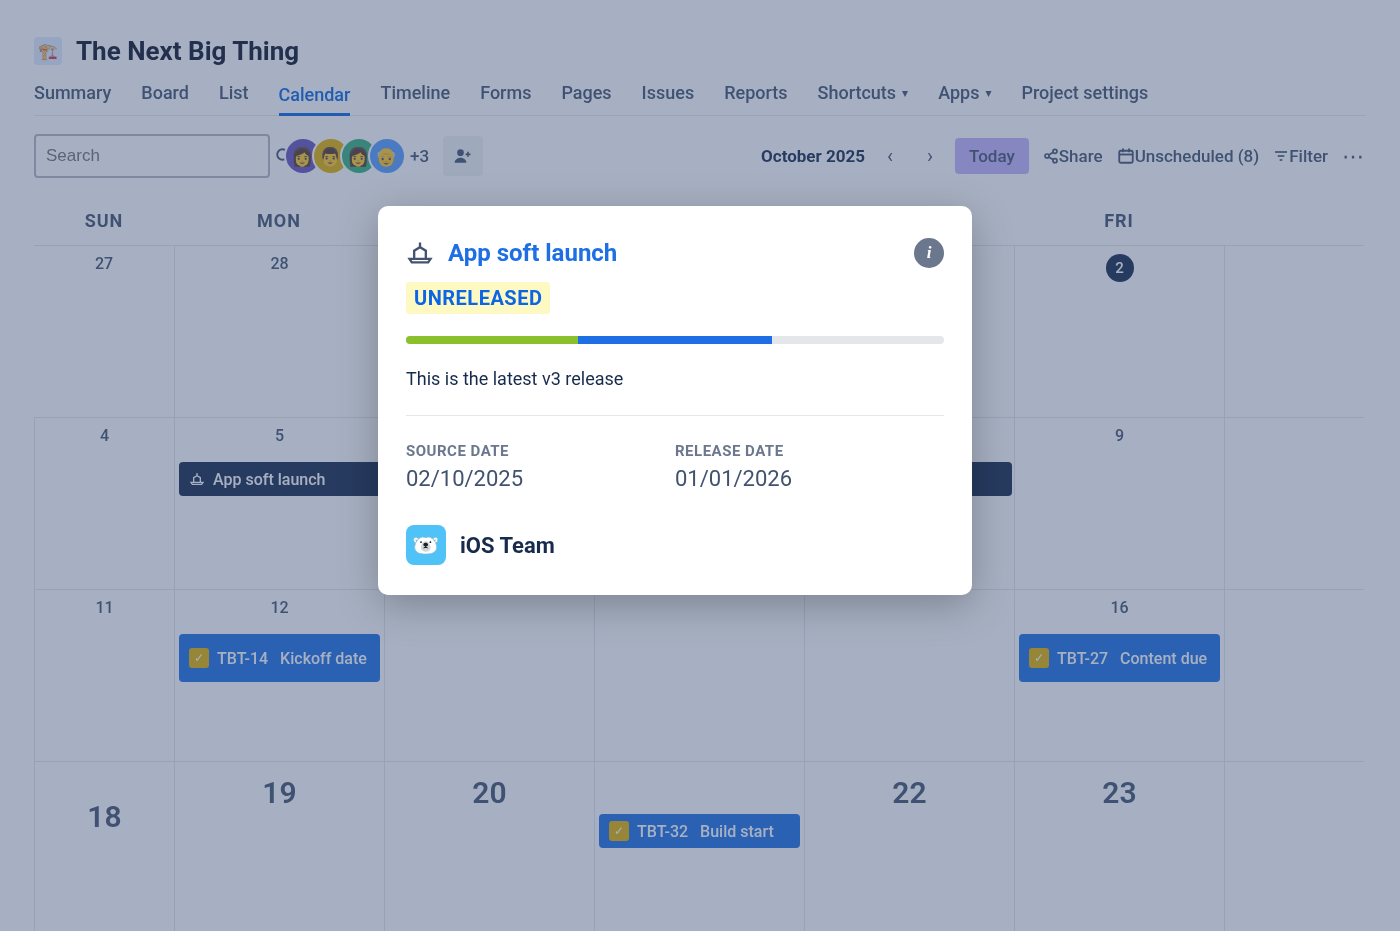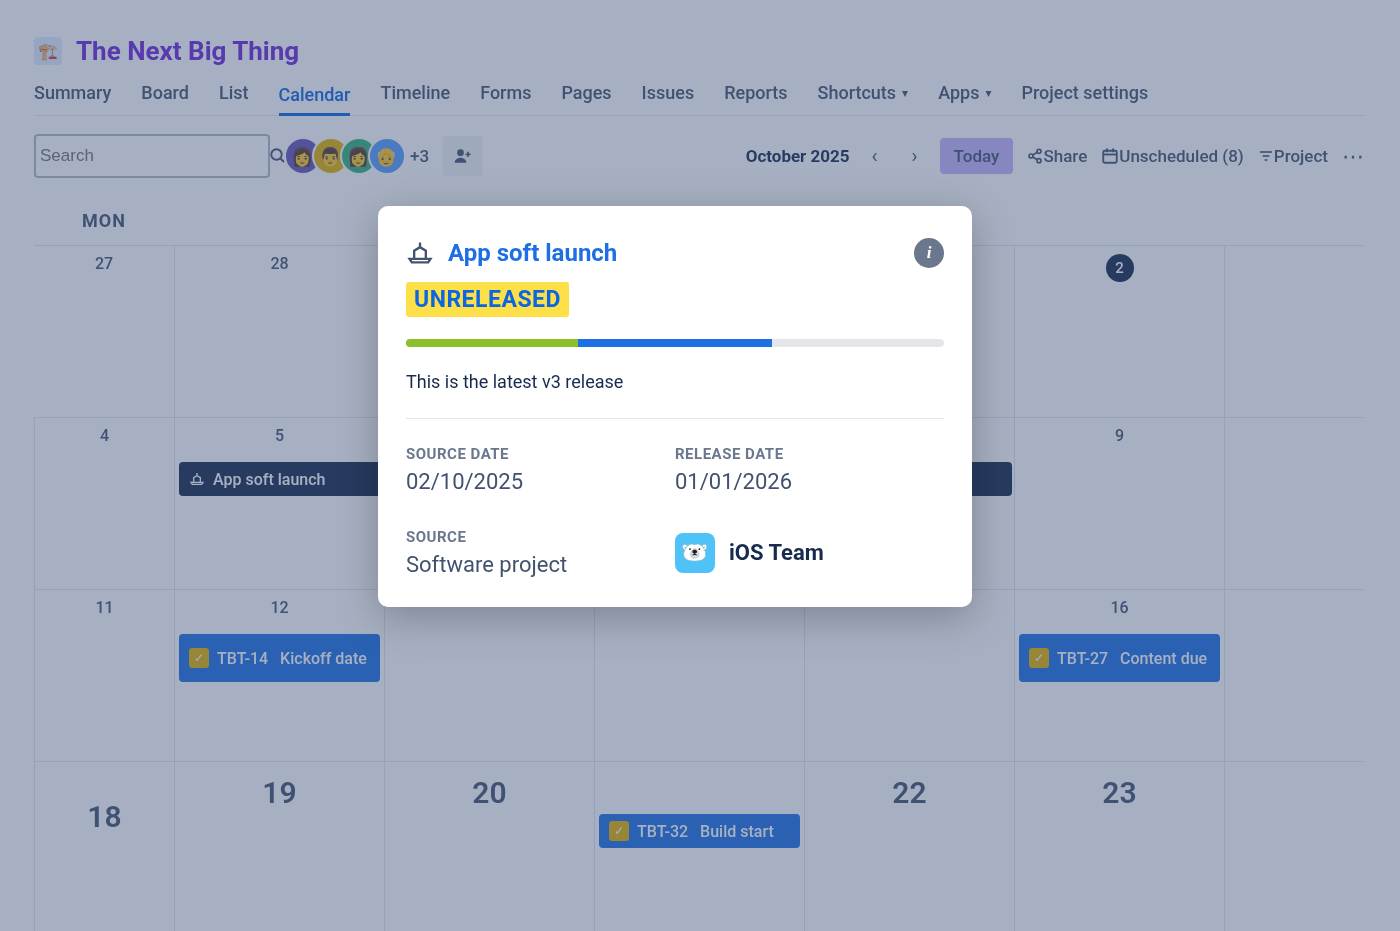--- a/index.html
+++ b/index.html
@@ -17,30 +17,30 @@
       background: rgba(60, 80, 120, 0.45);
       z-index: 5;
       pointer-events: none;
     }
     .page { position: relative; width: 100%; height: 100%; padding: 36px 34px 0; }
     .header-row { display: flex; align-items: center; gap: 14px; margin-bottom: 10px; }
     .proj-icon {
       width: 28px; height: 28px; background: #DEEBFF; border-radius: 4px;
       display:flex; align-items:center; justify-content:center; font-size:16px;
     }
-    .proj-title { font-size: 26px; font-weight: 700; color: #6d28d9; }
+    .proj-title { font-size: 26px; font-weight: 700; color: #0f172a; }
     .tabs { display: flex; gap: 30px; font-size: 18px; color: #44546F; padding-bottom: 6px; border-bottom: 1px solid rgba(0,0,0,0.08); }
     .tab { padding: 6px 0; cursor: pointer; font-weight: 500; display:flex; align-items:center; gap:6px; }
     .tab.active { color: #0C66E4; border-bottom: 3px solid #0C66E4; margin-bottom:-7px; }
     .tab .chev { font-size: 12px; color:#44546F; }
     .toolbar { display:flex; align-items:center; justify-content:space-between; padding: 18px 0 12px; }
     .tb-left, .tb-right { display:flex; align-items:center; gap:14px; }
     .search-box {
       display:flex; align-items:center; gap:8px; border:2px solid #B3B9C4; border-radius:4px;
-      padding: 6px 4px; width: 236px; height: 44px;
+      padding: 6px 10px; width: 236px; height: 44px;
     }
     .search-box input { border:none; outline:none; font-size:17px; flex:1; background:transparent; color:#172B4D; }
     .search-box .mag { color:#44546F; }
     .avatars { display:flex; align-items:center; }
     .avatar { width:38px; height:38px; border-radius:50%; border:2px solid #fff; margin-left:-10px; display:flex; align-items:center; justify-content:center; font-size:18px; color:#fff; }
     .avatar:first-child { margin-left:0; }
     .avatar.a1 { background:#6554C0; }
     .avatar.a2 { background:#E2B203; }
     .avatar.a3 { background:#36B37E; }
     .avatar.a4 { background:#579DFF; }
@@ -79,21 +79,21 @@
     .popover {
       position:absolute; left:378px; top:206px; width:594px;
       background:#fff; border-radius:10px; box-shadow:0 10px 40px rgba(0,0,0,0.25);
       padding: 32px 28px 30px; z-index:10;
     }
     .pop-head { display:flex; align-items:center; justify-content:space-between; }
     .pop-title-row { display:flex; align-items:center; gap:14px; }
     .pop-ship { color:#44546F; }
     .pop-title { font-size:24px; font-weight:700; color:#1D6FE3; }
     .info-btn { width:30px; height:30px; border-radius:50%; background:#6B778C; color:#fff; display:flex; align-items:center; justify-content:center; font-size:17px; font-weight:700; font-family:Georgia,serif; font-style:italic; cursor:pointer; }
-    .status-badge { display:inline-block; margin-top:14px; background:#fde047; color:#0C66E4; font-weight:700; padding:4px 8px; border-radius:3px; font-size:23px; letter-spacing:0.5px; }
+    .status-badge { display:inline-block; margin-top:14px; background:#fef9c3; color:#0C66E4; font-weight:700; padding:4px 8px; border-radius:3px; font-size:20px; letter-spacing:0.5px; }
     .progress { margin-top:22px; height:8px; background:#E4E6EA; border-radius:4px; overflow:hidden; display:flex; }
     .progress .seg-green { background:#89C02C; }
     .progress .seg-blue { background:#1D6FE3; }
     .pop-desc { margin-top:24px; font-size:18px; color:#172B4D; }
     .pop-divider { border:none; border-top:1px solid #E4E6EA; margin:26px 0 0; }
     .pop-fields { display:grid; grid-template-columns: 1fr 1fr; row-gap: 34px; margin-top: 26px; }
     .field-label { font-size:15px; font-weight:700; color:#6B778C; letter-spacing:0.5px; margin-bottom:6px; }
     .field-value { font-size:22px; color:#42526E; }
     .team-row { display:flex; align-items:center; gap:14px; }
     .team-icon { width:40px; height:40px; border-radius:8px; background:#4FC3F7; display:flex; align-items:center; justify-content:center; font-size:22px; }
@@ -189,28 +189,29 @@
         <span>Unscheduled (8)</span>
       </div>
       <div class="tb-action">
         <span class="ico">
           <svg width="16" height="16" viewBox="0 0 24 24" fill="none" stroke="currentColor" stroke-width="2.5">
               <line x1="3" y1="6" x2="21" y2="6"></line>
               <line x1="7" y1="12" x2="17" y2="12"></line>
               <line x1="10" y1="18" x2="14" y2="18"></line>
             </svg>
         </span>
-        <span>Project</span>
+        <span>Filter</span>
       </div>
       <div class="more-icon">⋯</div>
     </div>
   </div>
 
   <div class="calendar">
     <div class="weekday-row">
+      <div class="weekday">SUN</div>
       <div class="weekday">MON</div>
       <div class="weekday"></div>
       <div class="weekday"></div>
       <div class="weekday"></div>
       <div class="weekday">FRI</div>
       <div class="weekday"></div>
     </div>
     <div class="grid">
 
       <div class="cell">
@@ -327,22 +328,18 @@
   <hr class="pop-divider">
   <div class="pop-fields">
     <div>
       <div class="field-label">SOURCE DATE</div>
       <div class="field-value">02/10/2025</div>
     </div>
     <div>
       <div class="field-label">RELEASE DATE</div>
       <div class="field-value">01/01/2026</div>
     </div>
-    <div>
-      <div class="field-label">SOURCE</div>
-      <div class="field-value">Software project</div>
-    </div>
     <div class="team-row">
       <div class="team-icon">🐻‍❄️</div>
       <div class="team-name">iOS Team</div>
     </div>
   </div>
 </div>
 
 </body></html>

